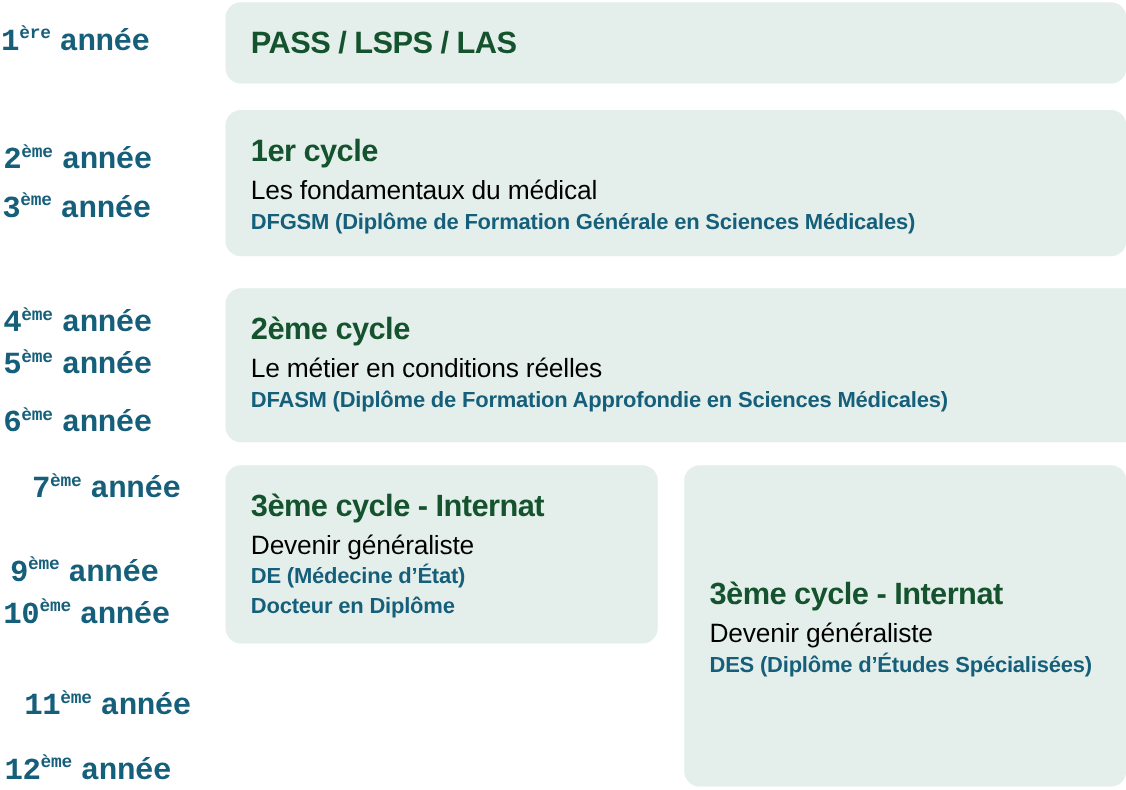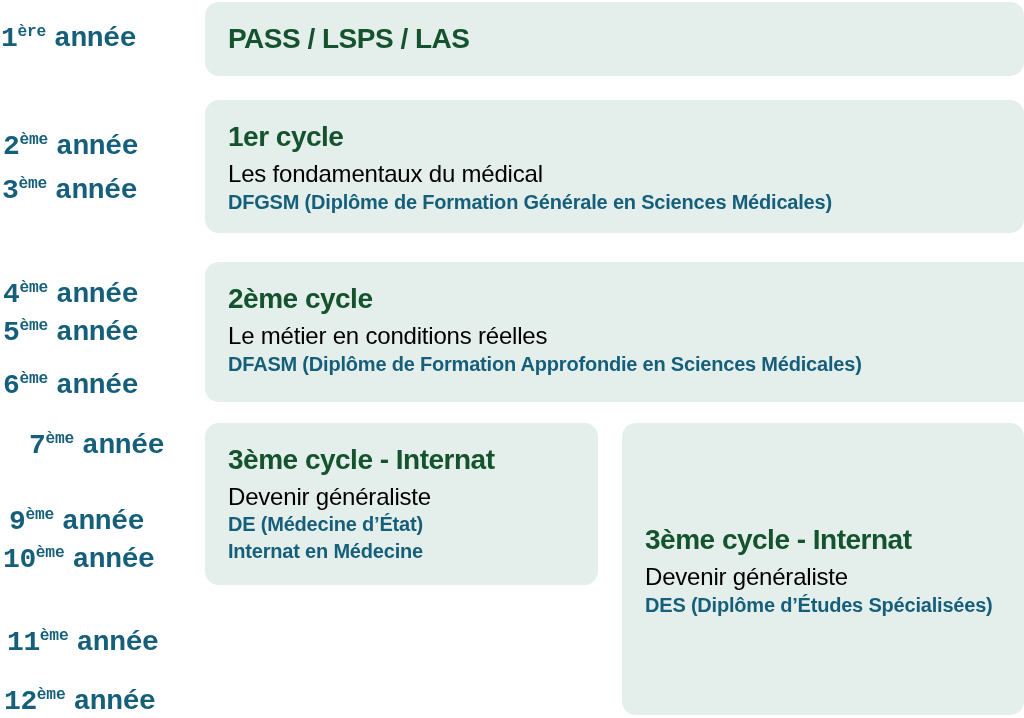--- a/index.html
+++ b/index.html
@@ -85,21 +85,21 @@
 
   <div class="year" style="top:25px;  left:1px;"><span>1</span><sup>ère</sup><span class="w">année</span></div>
   <div class="year" style="top:133px; left:3px;"><span>2</span><sup>ème</sup><span class="w">année</span></div>
   <div class="year" style="top:177px; left:2px;"><span>3</span><sup>ème</sup><span class="w">année</span></div>
   <div class="year" style="top:281px; left:3px;"><span>4</span><sup>ème</sup><span class="w">année</span></div>
   <div class="year" style="top:319px; left:3px;text-align:center;"><span>5</span><sup>ème</sup><span class="w">année</span></div>
   <div class="year" style="top:372px; left:3px;"><span>6</span><sup>ème</sup><span class="w">année</span></div>
   <div class="year" style="top:432px; left:29px;"><span>7</span><sup>ème</sup><span class="w">année</span></div>
   <div class="year" style="top:508px; left:9px;"><span>9</span><sup>ème</sup><span class="w">année</span></div>
   <div class="year" style="top:546px; left:3px;"><span>10</span><sup>ème</sup><span class="w">année</span></div>
-  <div class="year" style="top:629px; left:7px;"><span>11</span><sup>ème</sup><span class="w">année</span></div>
+  <div class="year" style="top:629px; left:22px;"><span>11</span><sup>ème</sup><span class="w">année</span></div>
   <div class="year" style="top:688px; left:4px;text-align:right;"><span>12</span><sup>ème</sup><span class="w">année</span></div>
 
   <section class="card" id="card-pass">
     <h2 class="title">PASS / LSPS / LAS</h2>
   </section>
 
   <section class="card" id="card-cycle1">
     <h2 class="title">1er cycle</h2>
     <p class="sub">Les fondamentaux du médical</p>
     <p class="dip">DFGSM (Diplôme de Formation Générale en Sciences Médicales)</p>
@@ -108,21 +108,21 @@
   <section class="card" id="card-cycle2">
     <h2 class="title">2ème cycle</h2>
     <p class="sub">Le métier en conditions réelles</p>
     <p class="dip">DFASM (Diplôme de Formation Approfondie en Sciences Médicales)</p>
   </section>
 
   <section class="card" id="card-cycle3g">
     <h2 class="title">3ème cycle - Internat</h2>
     <p class="sub">Devenir généraliste</p>
     <p class="dip dip2line">DE (Médecine d’État)</p>
-    <p class="dip dip2line">Internat en Médecine</p>
+    <p class="dip dip2line">Docteur en Diplôme</p>
   </section>
 
   <section class="card" id="card-cycle3s">
     <h2 class="title">3ème cycle - Internat</h2>
     <p class="sub">Devenir généraliste</p>
     <p class="dip">DES (Diplôme d’Études Spécialisées)</p>
   </section>
 
 </div>
 

